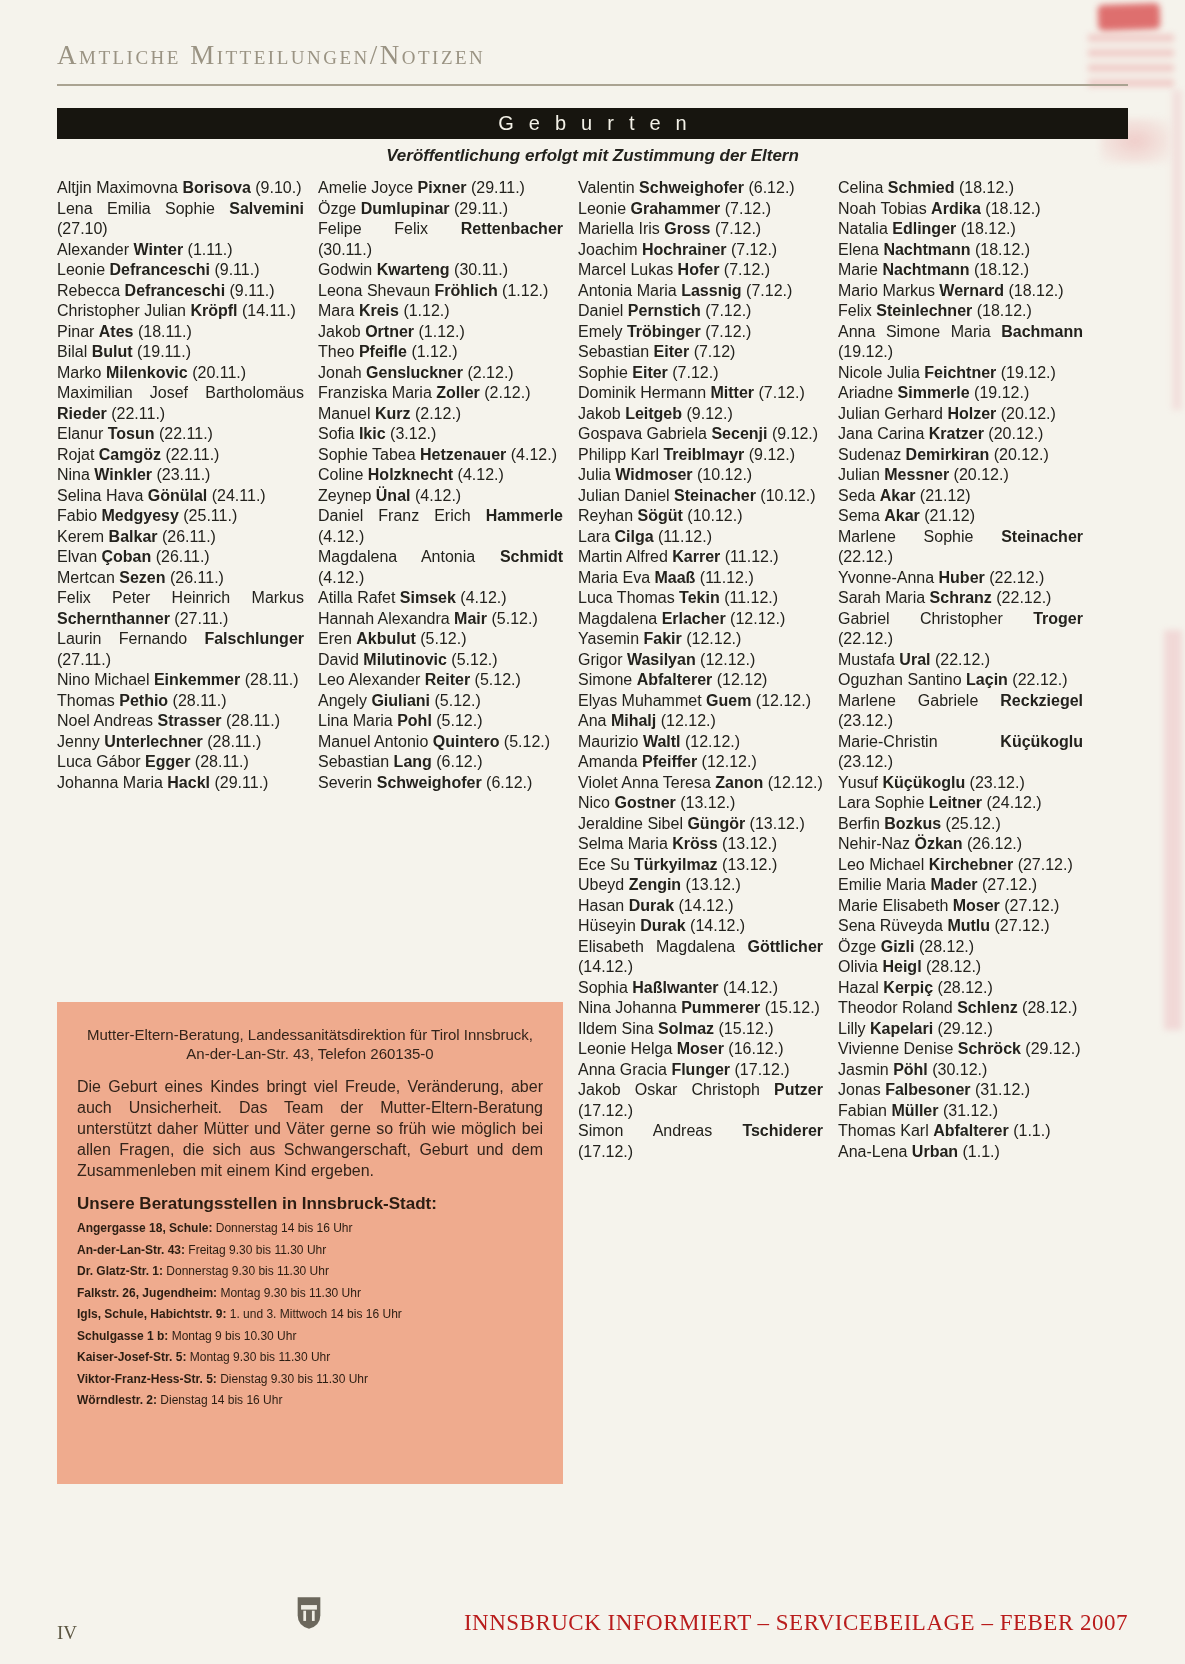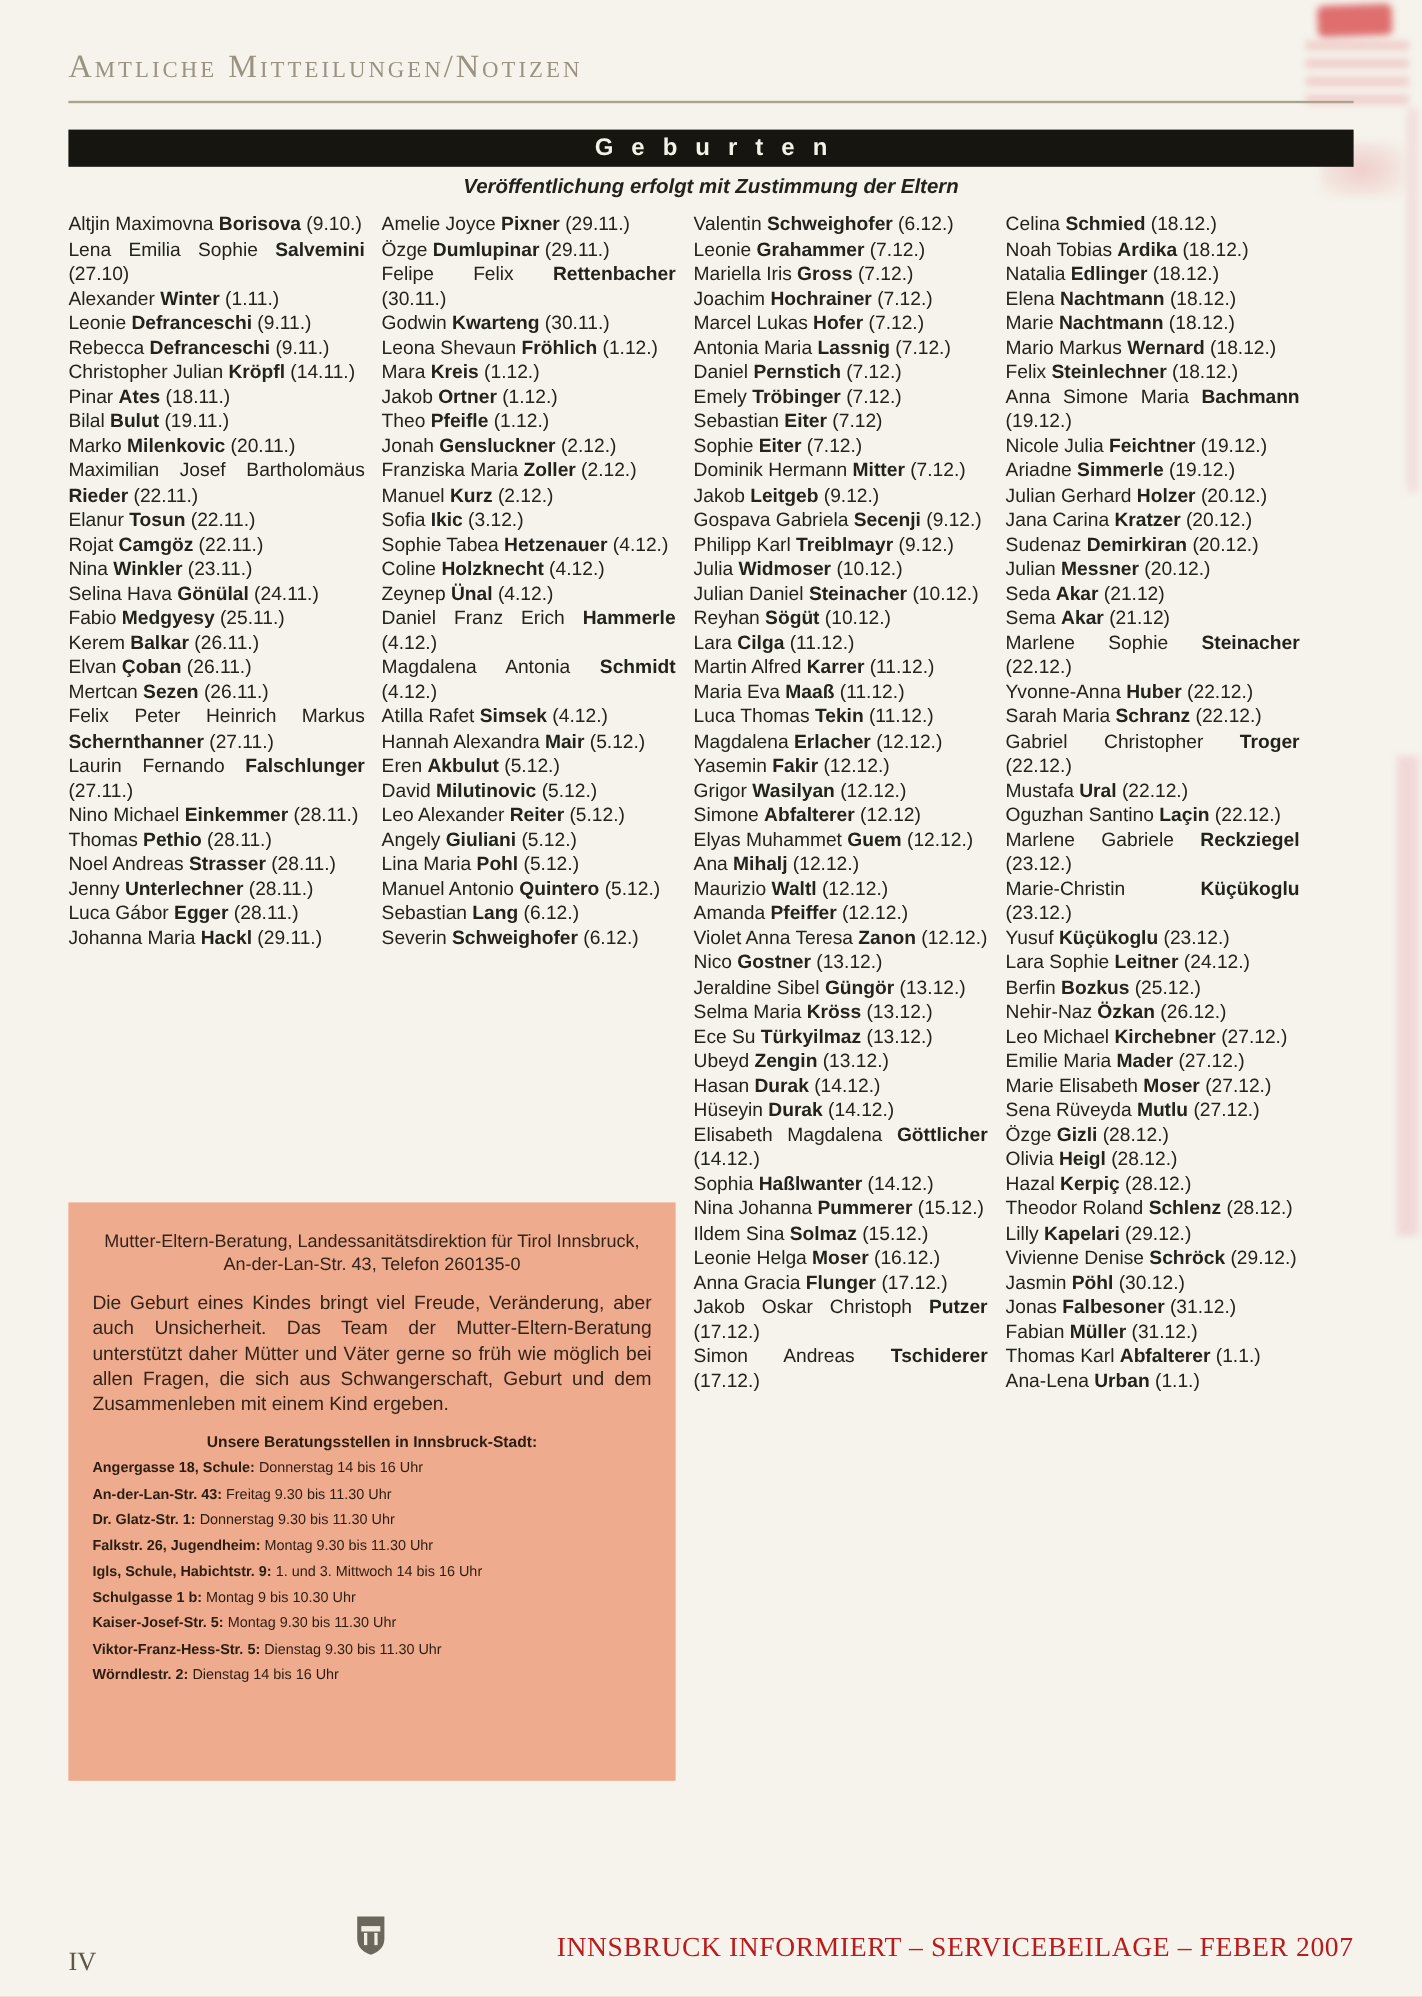--- a/index.html
+++ b/index.html
@@ -25,21 +25,21 @@
     font-size:27px; letter-spacing:2.5px; color:#9a9383;
   }
   .kicker-rule { position:absolute; left:57px; top:84px; width:1071px; height:2px; background:#aba globa;}
   .kicker-rule { background:#aaa392; }
 
   .section-bar {
     position:absolute; left:57px; top:108px; width:1071px; height:31px;
     background:#17150f; display:flex; align-items:center; justify-content:center;
   }
   .section-title {
-    color:#f4f2e8; font-size:20px; font-weight:bold;
+    color:#f4f2e8; font-size:20px; font-weight:normal;
     letter-spacing:0.75em; margin-right:-0.75em; text-transform:none;
   }
   .section-sub {
     position:absolute; left:57px; top:146px; width:1071px;
     text-align:center; font-style:italic; font-weight:bold; font-size:17px; color:#23221d;
   }
 
   .col {
     position:absolute; top:178px; width:245px;
     font-size:16px; line-height:20.5px; text-align:justify; overflow-wrap:break-word;
@@ -51,28 +51,28 @@
   .entry { margin:0; }
   .entry b { font-weight:bold; }
 
   .box {
     position:absolute; left:57px; top:1002px; width:506px; height:482px;
     background:#efab8e; padding:16px 20px 14px 20px; color:#2b1d12;
   }
   .box-title { text-align:center; font-size:31px; font-weight:bold; letter-spacing:.5px; color:#261a10; }
   .box-sub { text-align:center; font-size:15px; line-height:19px; margin-top:7px; color:#33241a; }
   .box-body { margin-top:13px; font-size:16px; line-height:21px; text-align:justify; color:#33241a; }
-  .box-head { margin-top:13px; font-size:13px; font-weight:bold;text-align:center; }
+  .box-head { margin-top:13px; font-size:17px; font-weight:bold; }
   .box-sched { margin-top:4px; }
   .sched { font-size:12px; line-height:21.5px; }
   .sched b { font-weight:bold; }
 
   .footer-page {
     position:absolute; left:57px; top:1622px;
-    font-family:"Liberation Serif", serif; font-size:22px; color:#5d5743;
+    font-family:"Liberation Serif", serif; font-size:19px; color:#5d5743;
   }
   .crest { position:absolute; left:295px; top:1596px; }
   .footer-text {
     position:absolute; right:57px; top:1610px;
     font-family:"Liberation Serif", serif; font-size:23px; letter-spacing:.5px; color:#b91c1c;
   }
 </style>
 </head>
 <body>
 

